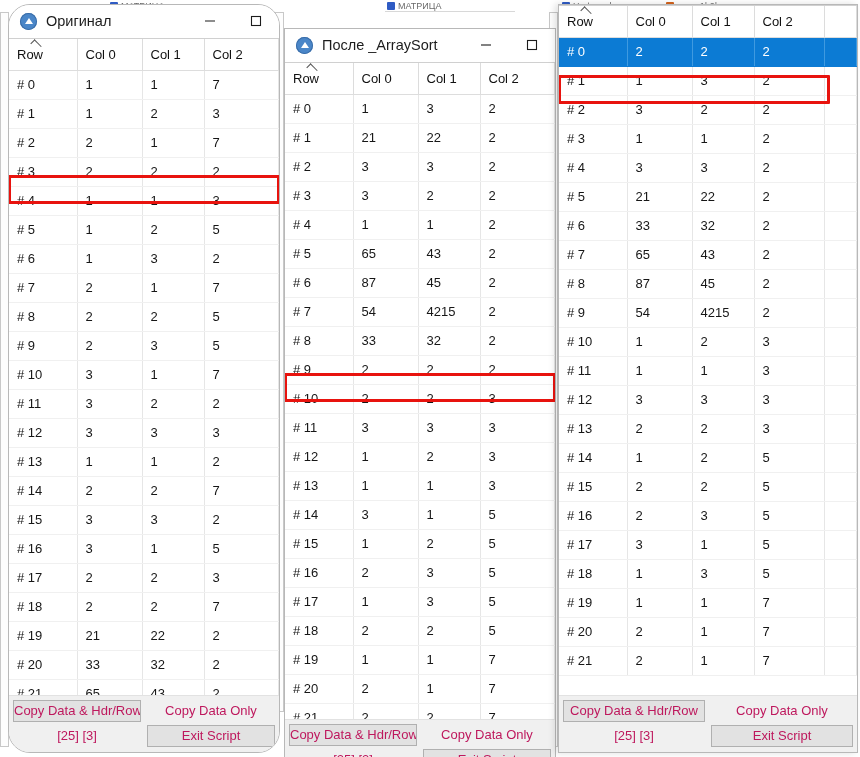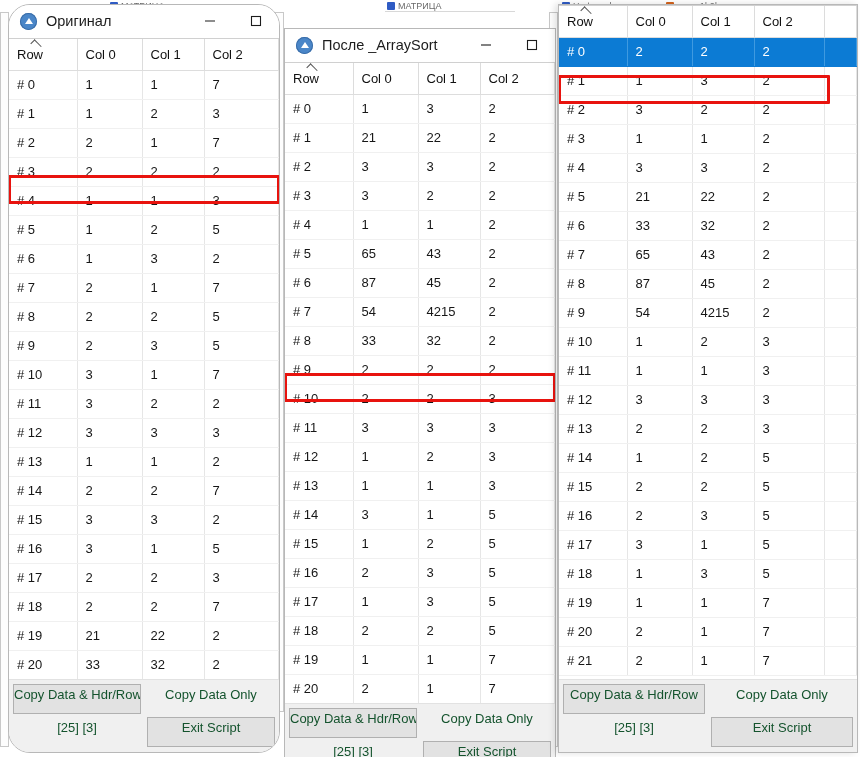--- a/index.html
+++ b/index.html
@@ -181,25 +181,25 @@
     display: flex;
     flex-direction: column;
     gap: 3px;
   }
   .btn-row {
     display: flex;
     gap: 6px;
   }
   .btn {
     flex: 1 1 0;
-    height: 30px;
+    height: 22px;
     line-height: 20px;
     text-align: center;
     font-size: 13px;
-    color: #14532d;
+    color: #be185d;
     background: #e2e2e2;
     border: 1px solid #b0b0b0;
     box-sizing: border-box;
     overflow: hidden;
     white-space: nowrap;
   }
   .btn.flat {
     background: #f0f0f0;
     border-color: #f0f0f0;
   }

